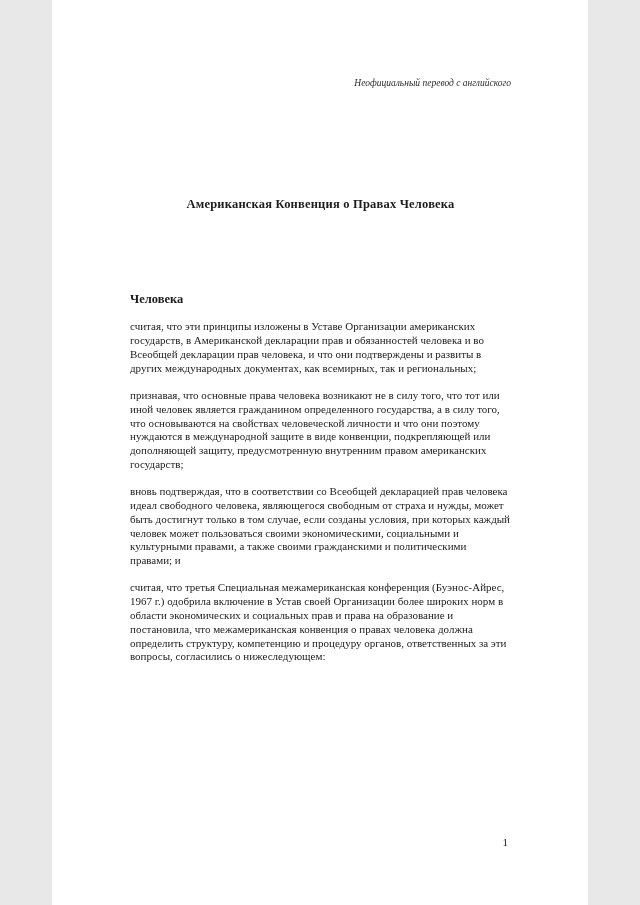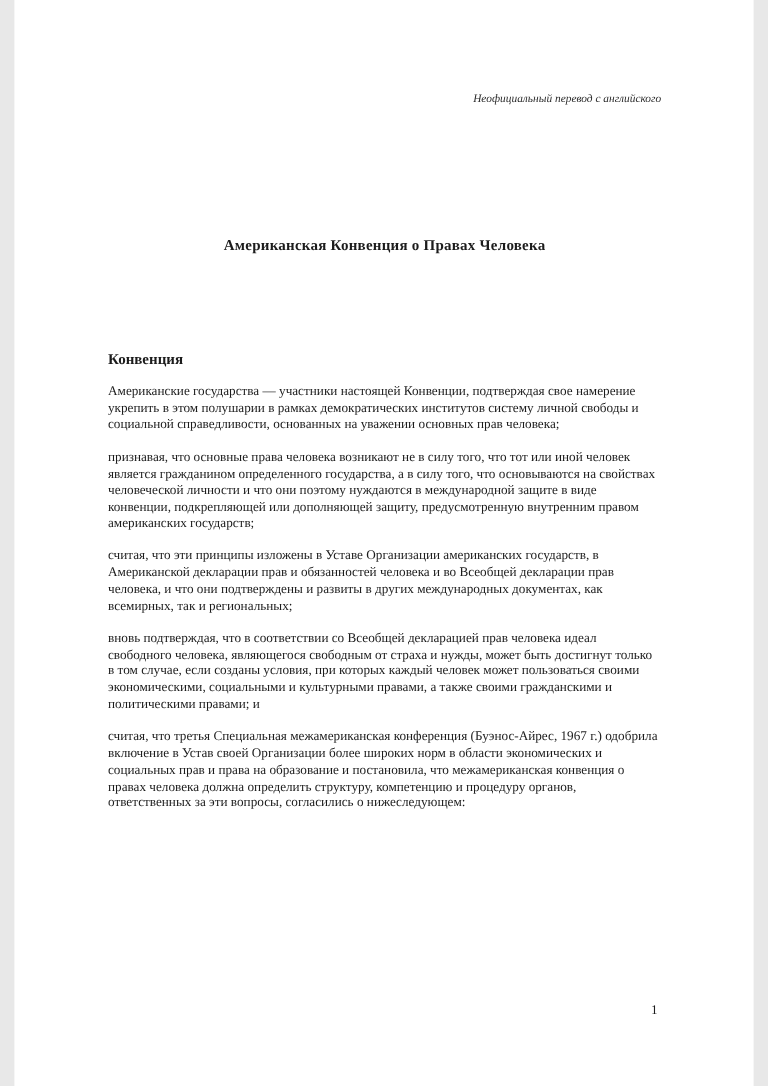--- a/index.html
+++ b/index.html
@@ -2,21 +2,21 @@
 <html><head>
 <meta charset="utf-8">
 <style>
   html, body {
     margin: 0;
     padding: 0;
     background: #e8e8e8;
   }
   .doc-page {
     position: relative;
-    width: 616px;
+    width: 536px;
     height: 905px;
     margin: 0 auto;
     background: #ffffff;
     box-sizing: border-box;
     padding: 78px 77px 0 78px;
     font-family: "Liberation Serif", serif;
     color: #1c1c1c;
     overflow: hidden;
   }
   .header-note {
@@ -64,27 +64,26 @@
 </head>
 <body>
 
 <div class="doc-page">
 
   <div class="header-note">Неофициальный перевод с английского</div>
 
   <div class="doc-title">Американская Конвенция о Правах Человека</div>
 
 
-  <div class="section-heading">Конвенция</div>
+  <div class="section-heading">Человека</div>
 
-  <p class="body-para">Американские государства — участники настоящей Конвенции, подтверждая свое намерение укрепить в этом полушарии в рамках демократических институтов систему личной свободы и социальной справедливости, основанных на уважении основных прав человека;</p>
+
+  <p class="body-para">считая, что эти принципы изложены в Уставе Организации американских государств, в Американской декларации прав и обязанностей человека и во Всеобщей декларации прав человека, и что они подтверждены и развиты в других международных документах, как всемирных, так и региональных;</p>
 
   <p class="body-para">признавая, что основные права человека возникают не в силу того, что тот или иной человек является гражданином определенного государства, а в силу того, что основываются на свойствах человеческой личности и что они поэтому нуждаются в международной защите в виде конвенции, подкрепляющей или дополняющей защиту, предусмотренную внутренним правом американских государств;</p>
-
-  <p class="body-para">считая, что эти принципы изложены в Уставе Организации американских государств, в Американской декларации прав и обязанностей человека и во Всеобщей декларации прав человека, и что они подтверждены и развиты в других международных документах, как всемирных, так и региональных;</p>
 
   <p class="body-para">вновь подтверждая, что в соответствии со Всеобщей декларацией прав человека идеал свободного человека, являющегося свободным от страха и нужды, может быть достигнут только в том случае, если созданы условия, при которых каждый человек может пользоваться своими экономическими, социальными и культурными правами, а также своими гражданскими и политическими правами; и</p>
 
   <p class="body-para">считая, что третья Специальная межамериканская конференция (Буэнос-Айрес, 1967 г.) одобрила включение в Устав своей Организации более широких норм в области экономических и социальных прав и права на образование и постановила, что межамериканская конвенция о правах человека должна определить структуру, компетенцию и процедуру органов, ответственных за эти вопросы, согласились о нижеследующем:</p>
 
   <div class="page-number">1</div>
 
 </div>
 
 </body></html>

